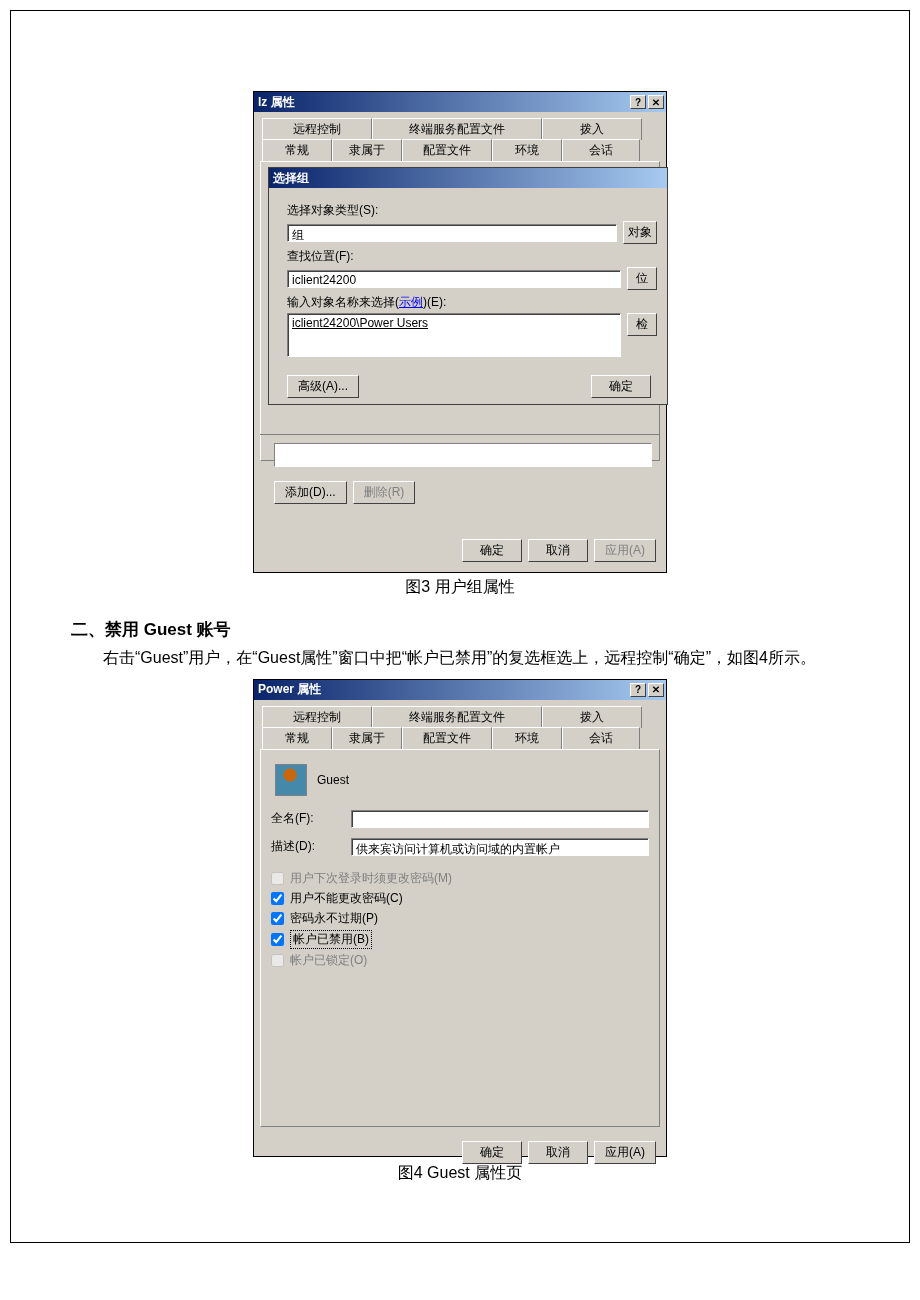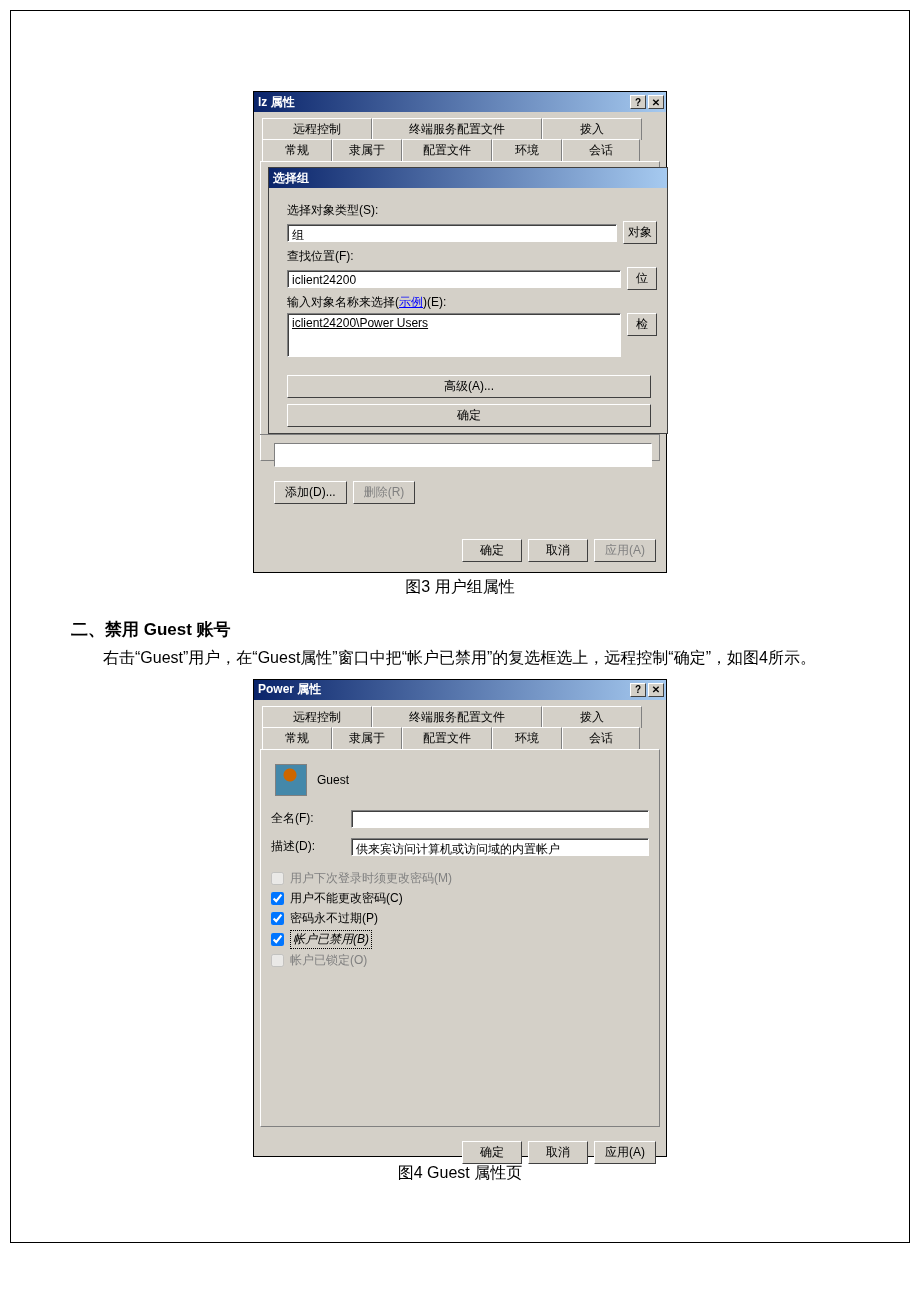--- a/index.html
+++ b/index.html
@@ -139,21 +139,21 @@
     vertical-align: middle;
     background: radial-gradient(circle at 14px 10px, #c60 6px, transparent 7px),
                 linear-gradient(#48a, #48a);
   }
   .form-line { display:flex; align-items:center; margin: 10px 0; }
   .form-line label { width: 80px; display:inline-block; }
   .form-line .sunken { flex:1; }
   .chk { display:flex; align-items:center; gap:6px; margin: 3px 0; font-size:12px; }
   .chk input { margin:0; }
   .disabled { color:#808080; }
-  .chk .boxed { border:1px dotted #000; padding: 0 2px; font-style: italic; }
+  .chk .boxed { border:1px dotted #000; padding: 0 2px; }
 
   
   .body-text { font-size: 16px; line-height: 1.6; margin: 16px 0 8px 0; }
   .h2 { font-size: 17px; font-weight: bold; }
 </style>
 </head>
 <body>
 
 <div class="page">
 
@@ -201,21 +201,21 @@
             </div>
 
             <div class="field-label">
               <span>输入对象名称来选择(</span><a class="example">示例</a><span>)(E):</span>
             </div>
             <div class="field-row" style="align-items:flex-start;">
               <div class="sunken" style="flex:1;height:44px;text-decoration:underline;">iclient24200\Power Users</div>
               <span class="btn small">检</span>
             </div>
 
-            <div class="btn-row" style="justify-content:space-between; margin-top:18px; padding-right:6px;flex-direction:column;">
+            <div class="btn-row" style="justify-content:space-between; margin-top:18px; padding-right:6px;">
               <span class="btn"><span>高级(A)...</span></span>
               <span class="btn">确定</span>
             </div>
           </div>
         </div>
 
         <div class="bottom-gap" style="position:absolute; top:342px; left:0; right:0;">
           <div style="border:1px solid #808080; border-right-color:#fff; border-bottom-color:#fff; background:#fff; height:24px; margin-bottom:14px;"></div>
           <div style="display:flex; gap:6px;">
             <span class="btn"><span>添加(D)...</span></span>

